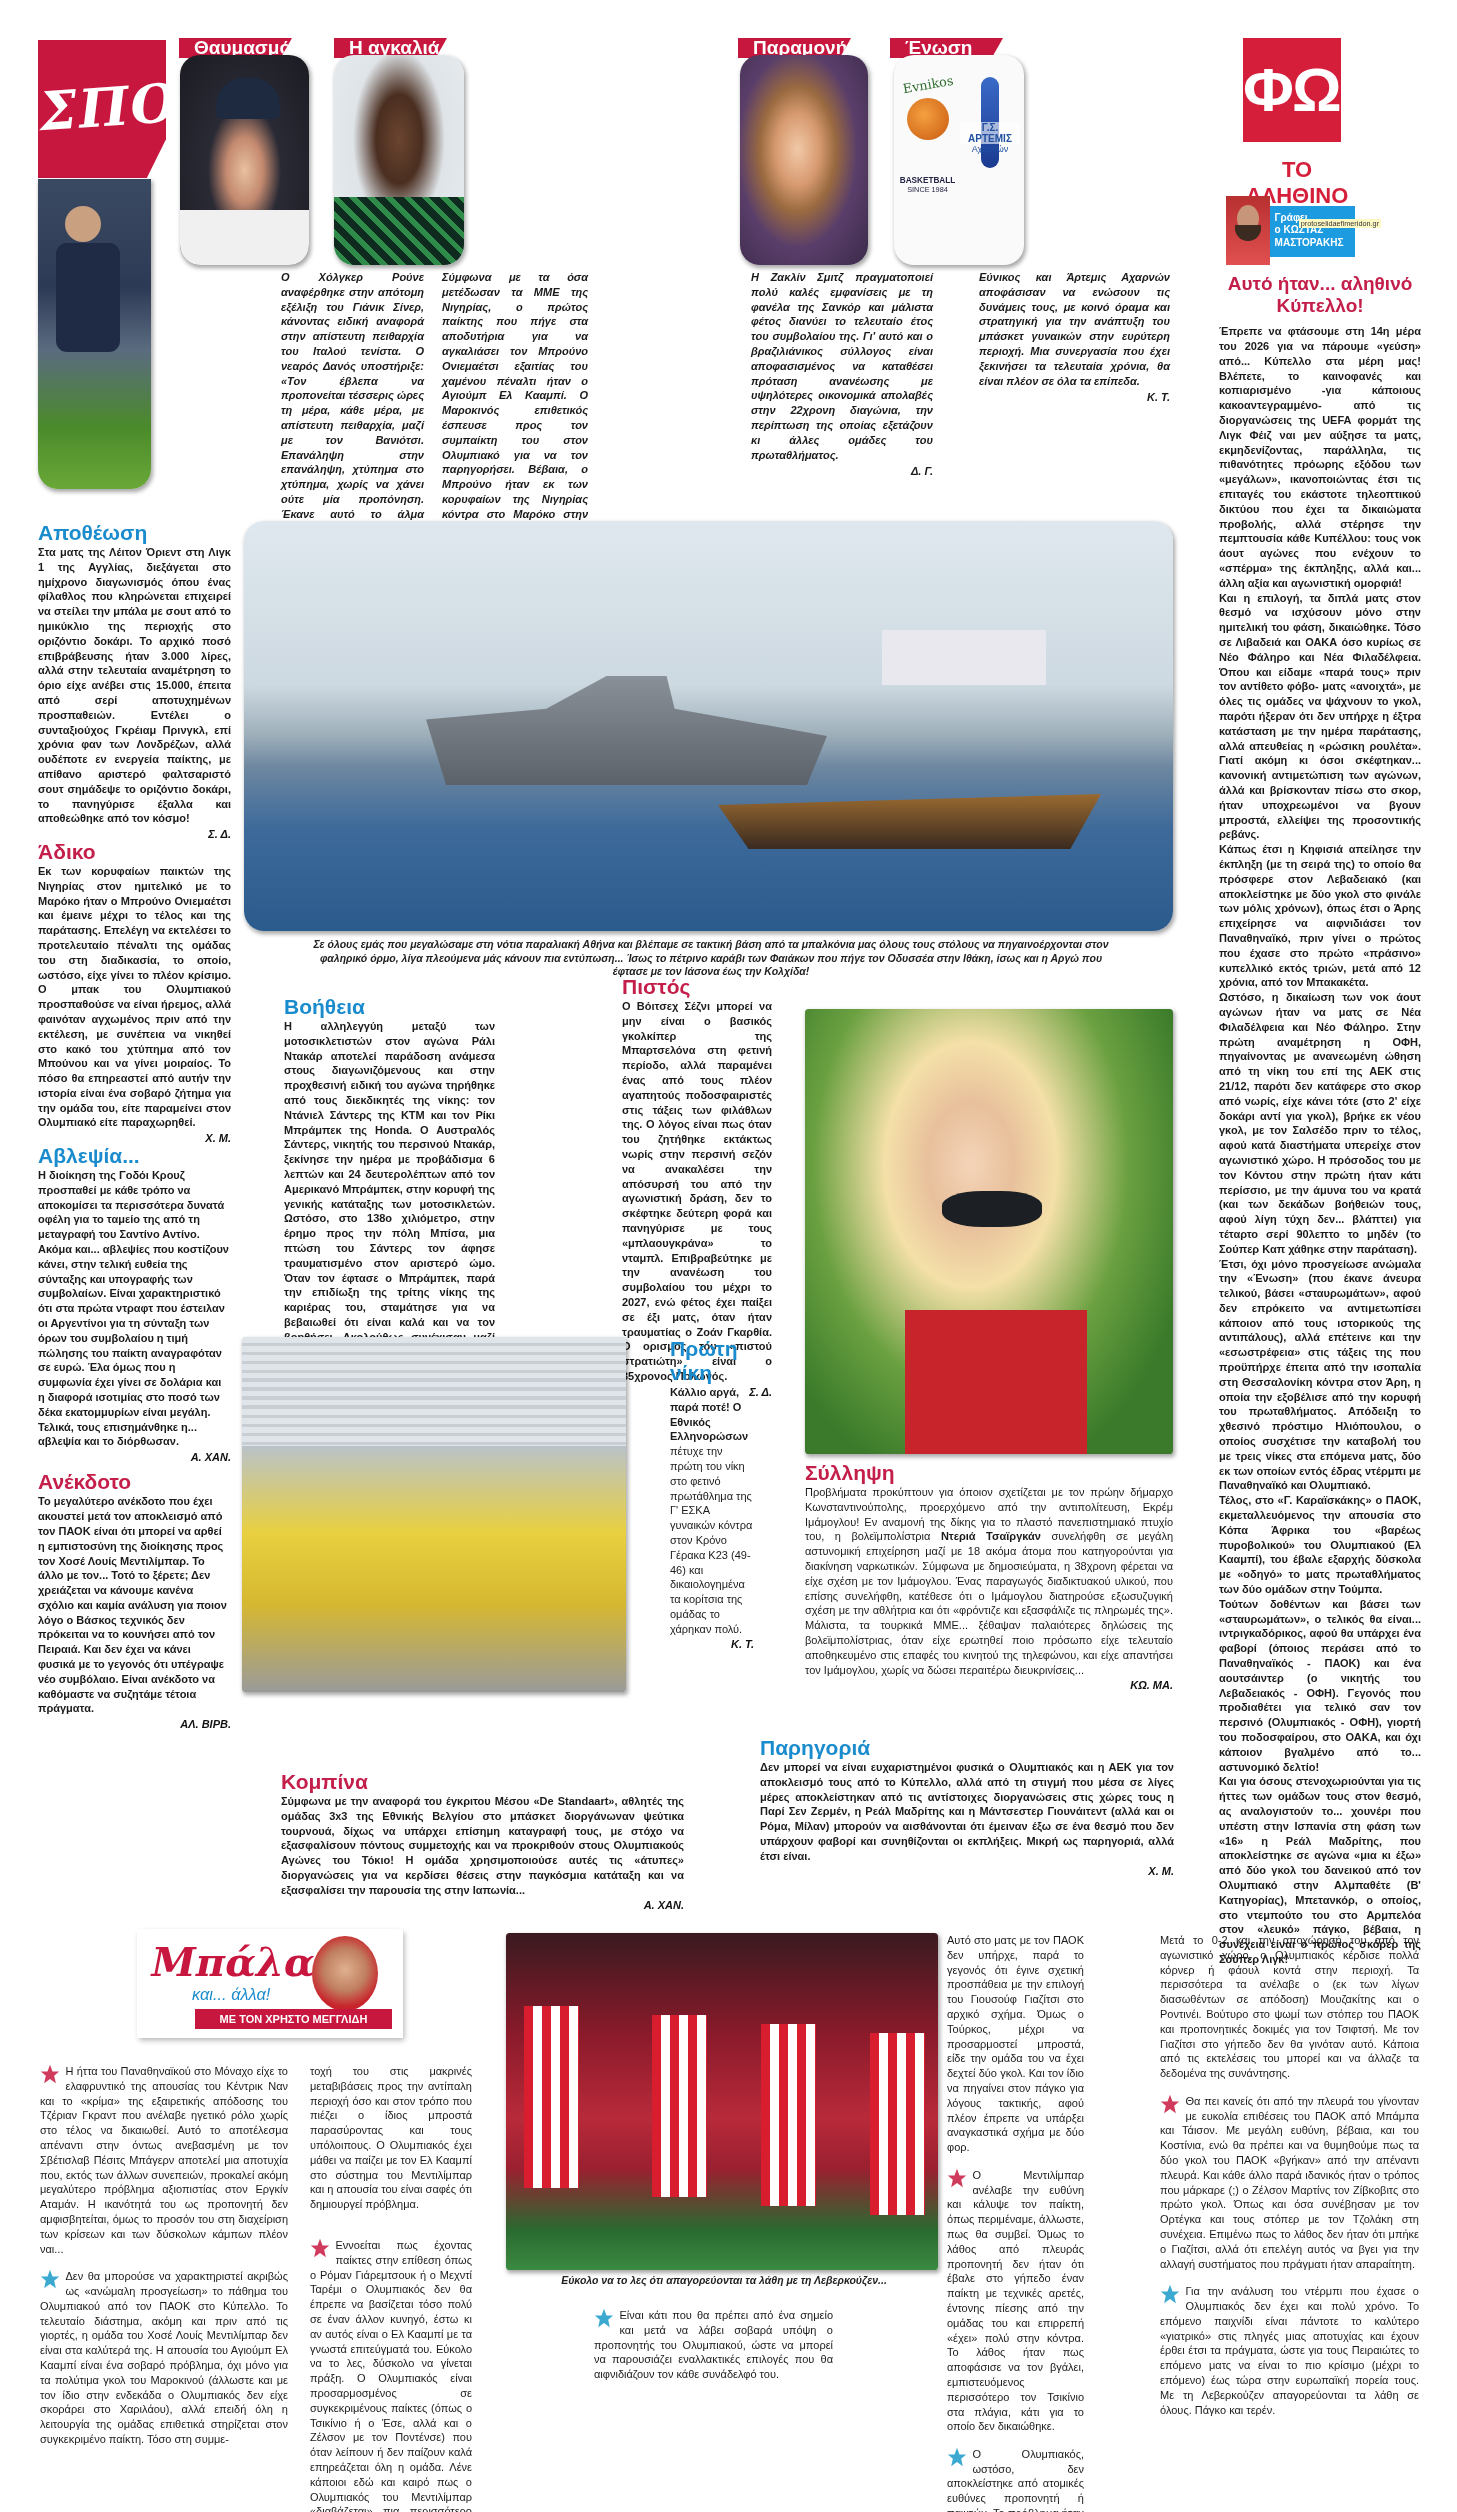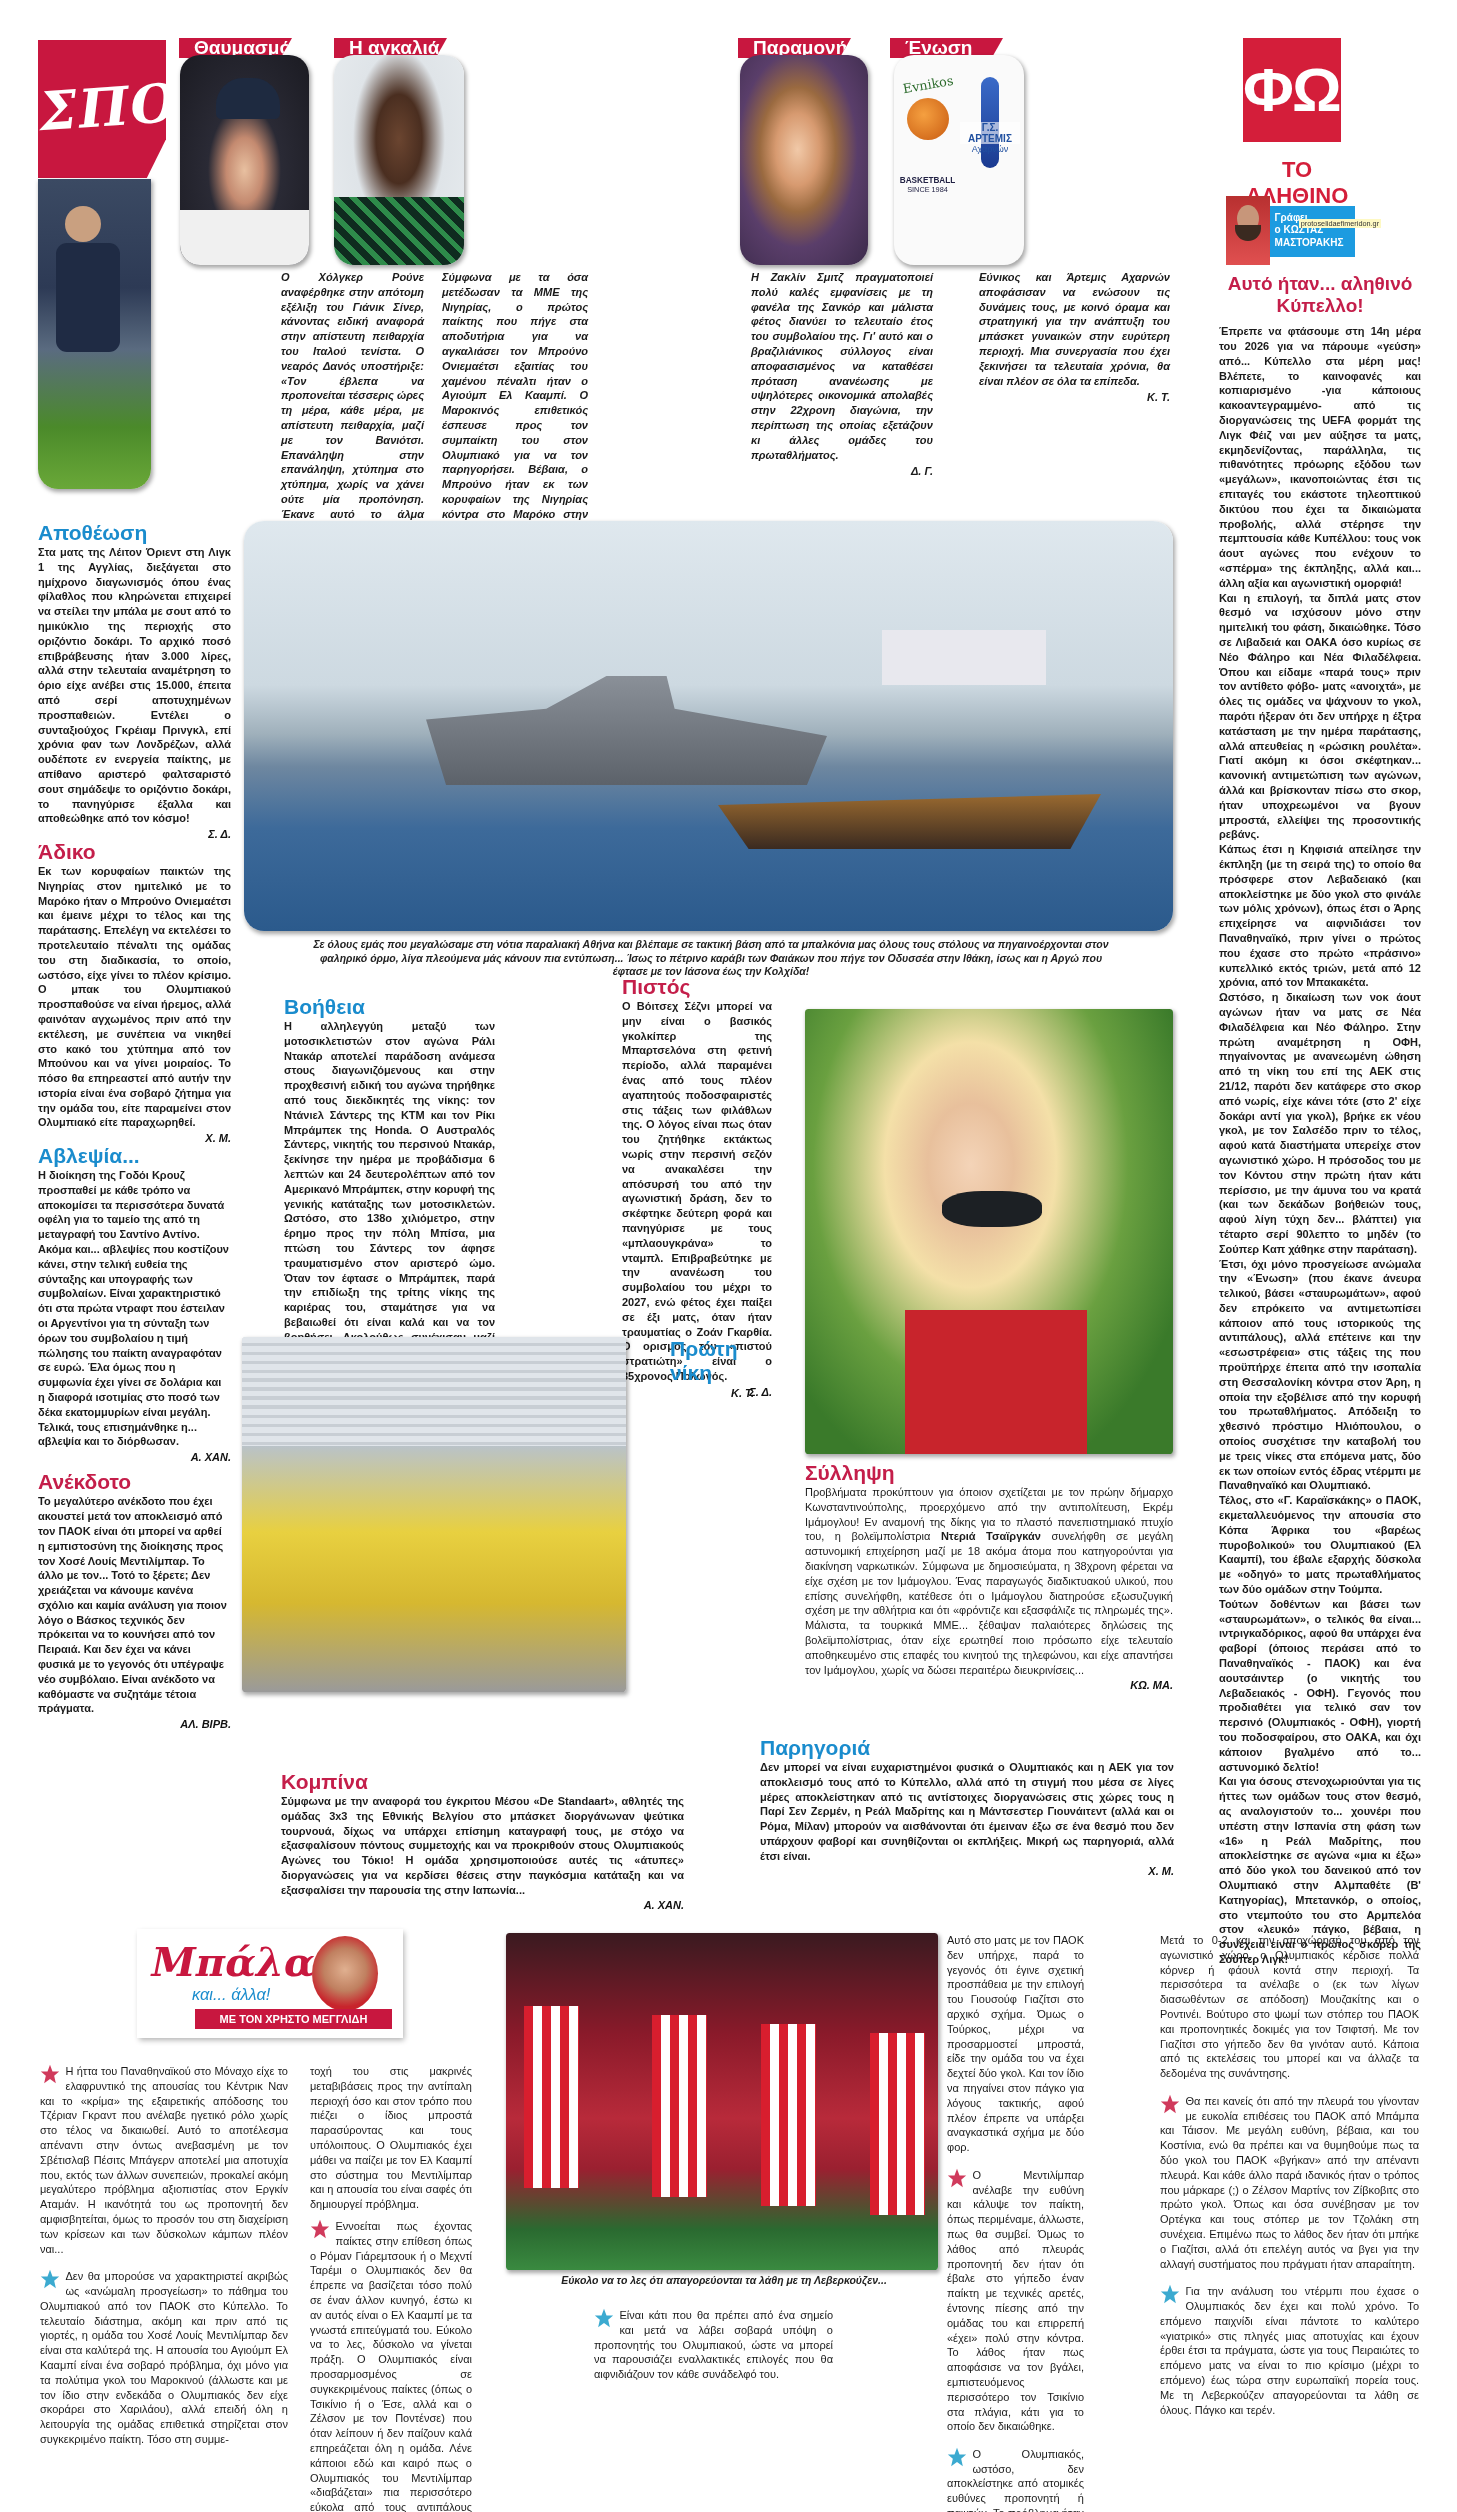--- a/index.html
+++ b/index.html
@@ -122,20 +122,23 @@
   <div class="body-text">Ο Βόιτσεχ Σέζνι μπορεί να μην είναι ο βασικός γκολκίπερ της Μπαρτσελόνα στη φετινή περίοδο, αλλά παραμένει ένας από τους πλέον αγαπητούς ποδοσφαιριστές στις τάξεις των φιλάθλων της. Ο λόγος είναι πως όταν του ζητήθηκε εκτάκτως νωρίς στην περσινή σεζόν να ανακαλέσει την απόσυρσή του από την αγωνιστική δράση, δεν το σκέφτηκε δεύτερη φορά και πανηγύρισε με τους «μπλαουγκράνα» το νταμπλ. Επιβραβεύτηκε με την ανανέωση του συμβολαίου του μέχρι το 2027, ενώ φέτος έχει παίξει σε έξι ματς, όταν ήταν τραυματίας ο Ζοάν Γκαρθία. Ο ορισμός του «πιστού στρατιώτη» είναι ο 35χρονος Πολωνός.</div>
   <div class="sig">Σ. Δ.</div>
 </div>
 
 <div class="photo" style="left:242px;top:1337px;width:384px;height:355px;border-radius:3.6px;background:linear-gradient(180deg,#cfd6dd 0%,#b8c2cc 30%,#e8d040 55%,#d6b830 75%,#9a9a9a 100%);">
   <div style="position:absolute;left:0;top:0;width:384px;height:109px;background:repeating-linear-gradient(180deg,#e0e5ea 0 5.5px,#c8ced4 5.5px 9px);"></div>
 </div>
 
 <div class="abs" style="left:670px;top:1337px;width:84px;">
   <div class="h-blue">Πρώτη νίκη</div>
+  <div class="body-text" style="text-align:left;">
+    <span>Κάλλιο αργά, παρά ποτέ!</span> <b>Ο Εθνικός Ελληνορώσων</b> <span style="font-weight:normal;">πέτυχε την πρώτη του νίκη στο φετινό πρωτάθλημα της Γ' ΕΣΚΑ γυναικών κόντρα στον Κρόνο Γέρακα Κ23 (49-46) και δικαιολογημένα τα κορίτσια της ομάδας το χάρηκαν πολύ.</span>
+  </div>
   <div class="sig">Κ. Τ.</div>
 </div>
 
 <div class="photo" style="left:805px;top:1009px;width:368px;height:445px;border-radius:3.6px;background:radial-gradient(ellipse at 45% 35%,#f4d4b8 0%,#e8c09c 15%,#f4e0a8 30%,#6aa040 55%,#3a7a2a 80%);">
   <div style="position:absolute;left:137px;top:182px;width:100px;height:36px;border-radius:40%;background:#1c2024;"></div>
   <div style="position:absolute;left:100px;top:301px;width:182px;height:146px;background:#c8242c;"></div>
 </div>
 
 <div class="abs" style="left:281px;top:1734px;width:403px;margin-top:36px;">
   <div class="h-red">Κομπίνα</div>
@@ -193,21 +196,21 @@
   </div>
   <div class="body-light">
     <span class="star"><svg viewBox="0 0 24 24">
           <polygon points="12,1 15,9 23,9 17,14 19,23 12,18 5,23 7,14 1,9 9,9" fill="#1a9bc8" opacity="0.85"></polygon>
         </svg></span>
     <span>Δεν θα μπορούσε να χαρακτηριστεί ακριβώς ως «ανώμαλη προσγείωση» το πάθημα του Ολυμπιακού από τον ΠΑΟΚ στο Κύπελλο. Το τελευταίο διάστημα, ακόμη και πριν από τις γιορτές, η ομάδα του Χοσέ Λουίς Μεντιλίμπαρ δεν είναι στα καλύτερά της. Η απουσία του Αγιούμπ Ελ Κααμπί είναι ένα σοβαρό πρόβλημα, όχι μόνο για τα πολύτιμα γκολ του Μαροκινού (άλλωστε και με τον ίδιο στην ενδεκάδα ο Ολυμπιακός δεν είχε σκοράρει στο Χαριλάου), αλλά επειδή όλη η λειτουργία της ομάδας επιθετικά στηρίζεται στον συγκεκριμένο παίκτη. Τόσο στη συμμε-</span>
   </div>
 </div>
 
 <div class="abs" style="left:310px;top:2064px;width:162px;">
-  <div class="body-light" style="margin-bottom:7px;">τοχή του στις μακρινές μεταβιβάσεις προς την αντίπαλη περιοχή όσο και στον τρόπο που πιέζει ο ίδιος μπροστά παρασύροντας και τους υπόλοιπους. Ο Ολυμπιακός έχει μάθει να παίζει με τον Ελ Κααμπί στο σύστημα του Μεντιλίμπαρ και η απουσία του είναι σαφές ότι δημιουργεί πρόβλημα.</div>
+  <div class="body-light" style="margin-bottom:26px;">τοχή του στις μακρινές μεταβιβάσεις προς την αντίπαλη περιοχή όσο και στον τρόπο που πιέζει ο ίδιος μπροστά παρασύροντας και τους υπόλοιπους. Ο Ολυμπιακός έχει μάθει να παίζει με τον Ελ Κααμπί στο σύστημα του Μεντιλίμπαρ και η απουσία του είναι σαφές ότι δημιουργεί πρόβλημα.</div>
   <div class="body-light">
     <span class="star"><svg viewBox="0 0 24 24">
           <polygon points="12,1 15,9 23,9 17,14 19,23 12,18 5,23 7,14 1,9 9,9" fill="#c8173f" opacity="0.85"></polygon>
         </svg></span>
     <span>Εννοείται πως έχοντας παίκτες στην επίθεση όπως ο Ρόμαν Γιάρεμτσουκ ή ο Μεχντί Ταρέμι ο Ολυμπιακός δεν θα έπρεπε να βασίζεται τόσο πολύ σε έναν άλλον κυνηγό, έστω κι αν αυτός είναι ο Ελ Κααμπί με τα γνωστά επιτεύγματά του. Εύκολο να το λες, δύσκολο να γίνεται πράξη. Ο Ολυμπιακός είναι προσαρμοσμένος σε συγκεκριμένους παίκτες (όπως ο Τσικίνιο ή ο Έσε, αλλά και ο Ζέλσον με τον Ποντένσε) που όταν λείπουν ή δεν παίζουν καλά επηρεάζεται όλη η ομάδα. Λένε κάποιοι εδώ και καιρό πως ο Ολυμπιακός του Μεντιλίμπαρ «διαβάζεται» πια περισσότερο εύκολα από τους αντιπάλους προπο-</span>
   </div>
 </div>
 
 <div class="abs" style="left:594px;top:2308px;width:239px;">
   <div class="body-light">

